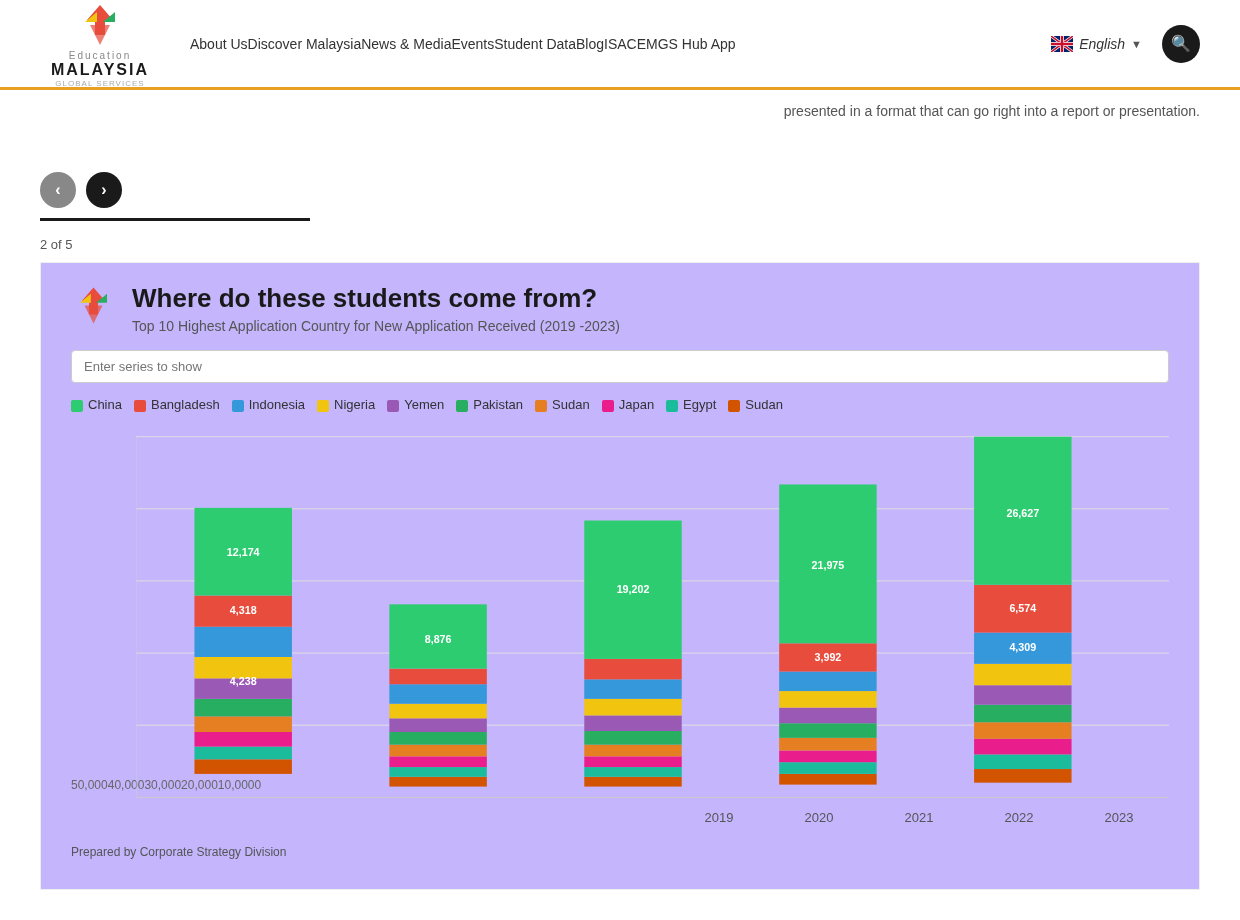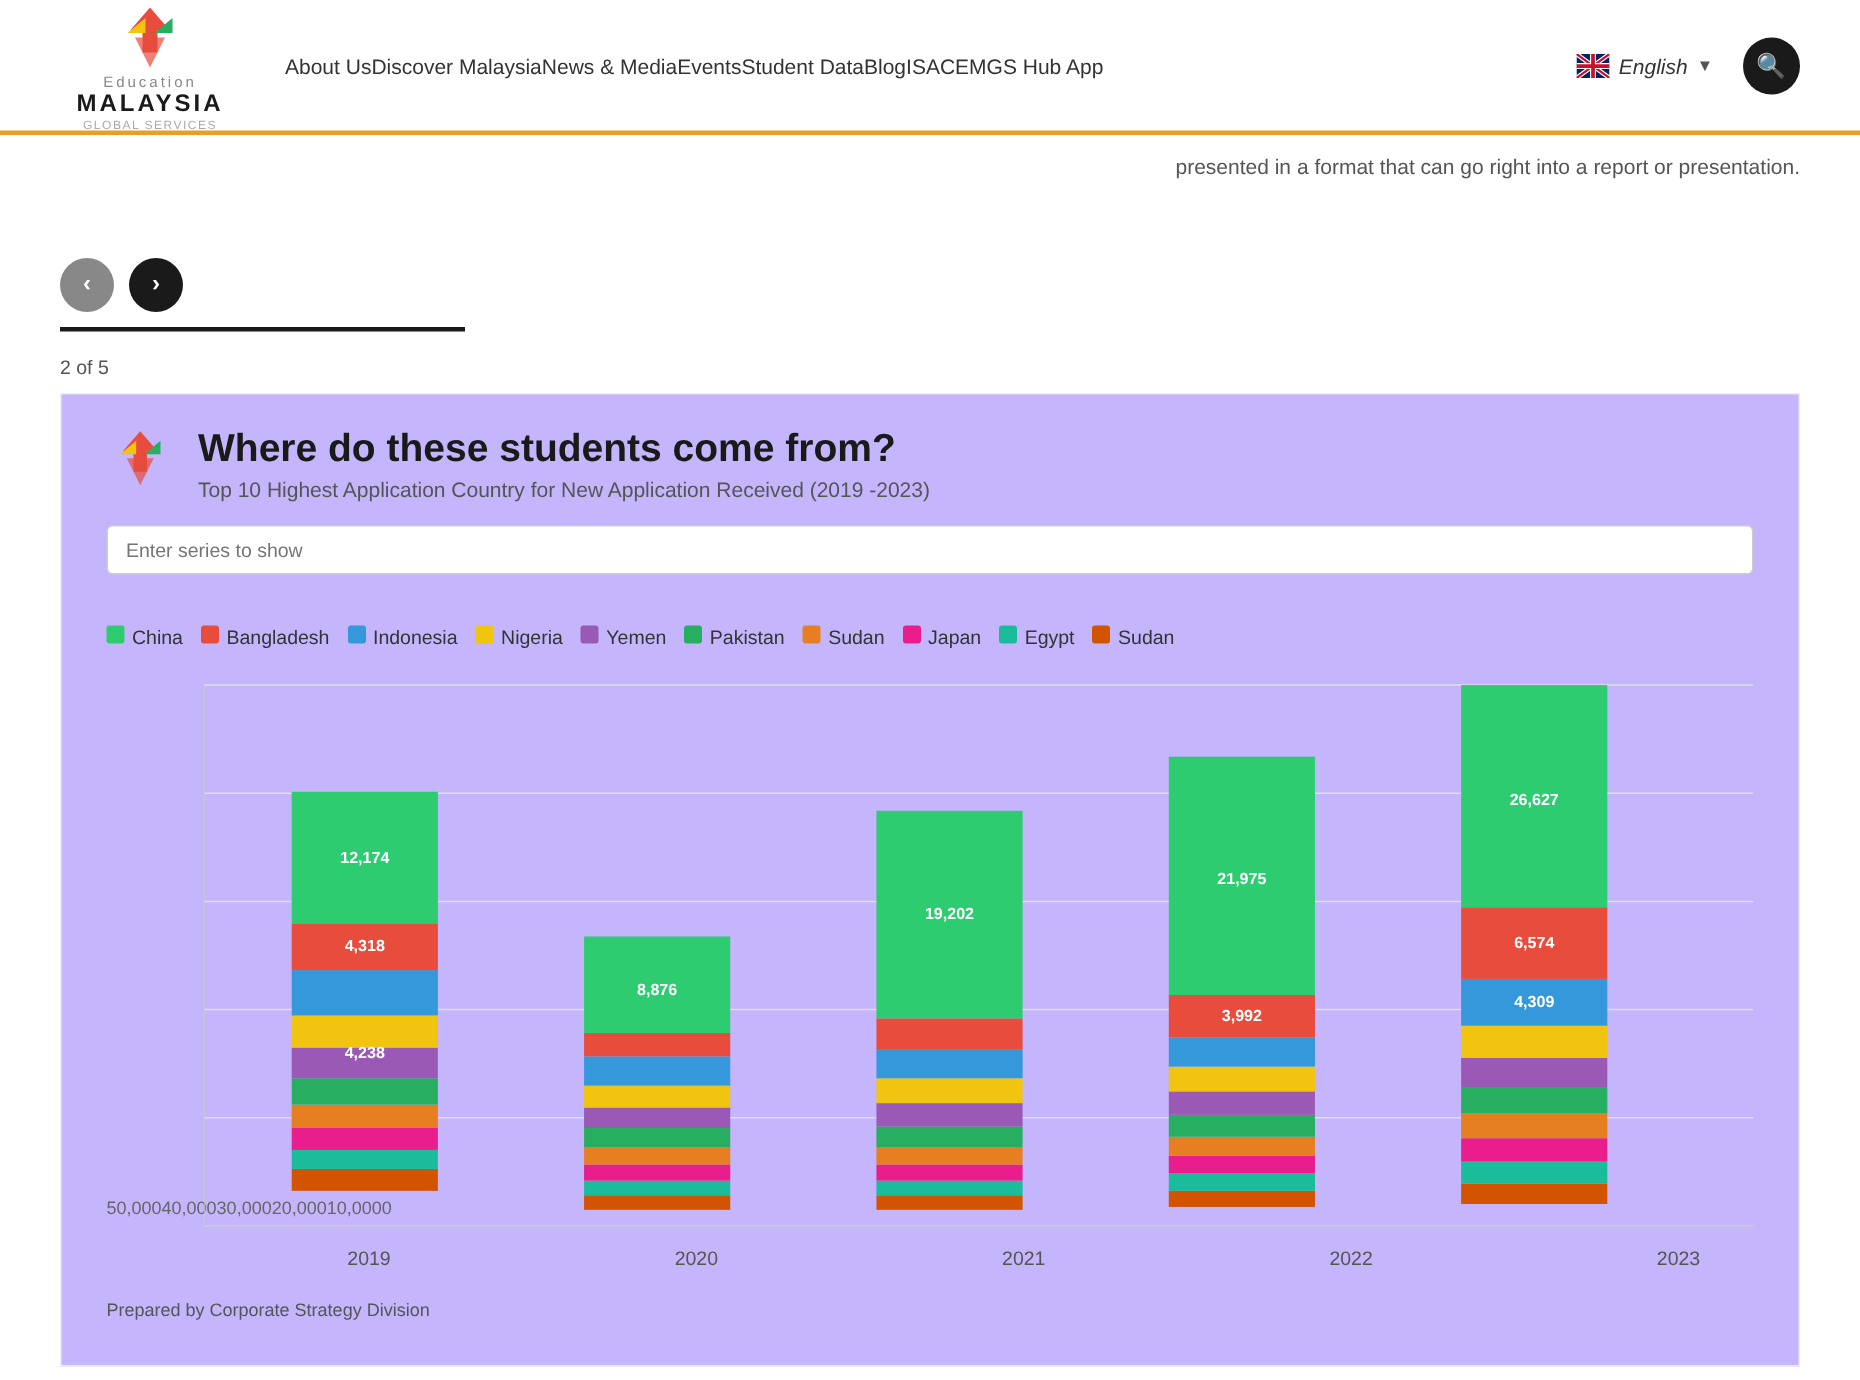--- a/index.html
+++ b/index.html
@@ -158,25 +158,24 @@
     
     .legend {
       display: flex;
       flex-wrap: wrap;
       gap: 12px;
       margin-bottom: 20px;
       align-items: center;
     }
     .legend-item {
       display: flex;
-      align-items: flex-start;
+      align-items: flex-end;
       gap: 5px;
       font-size: 13px;
       color: #333;
-      margin-top: 20px;
     }
     .legend-dot {
       width: 12px;
       height: 12px;
       border-radius: 2px;
       flex-shrink: 0;
     }
     .y-label {
       font-size: 12px;
       color: #666;
@@ -404,21 +403,21 @@
           <rect x="860" y="233" width="100" height="22" fill="#f1c40f"></rect>
           <rect x="860" y="201" width="100" height="32" fill="#3498db"></rect>
           <rect x="860" y="152" width="100" height="49" fill="#e74c3c"></rect>
           <rect x="860" y="0" width="100" height="152" fill="#2ecc71"></rect>
           <text x="910" y="82" text-anchor="middle" fill="white" font-size="11" font-weight="bold">26,627</text>
           <text x="910" y="180" text-anchor="middle" fill="white" font-size="11" font-weight="bold">6,574</text>
           <text x="910" y="220" text-anchor="middle" fill="white" font-size="11" font-weight="bold">4,309</text>
         </svg>
 
         
-        <div style="display:flex;justify-content:space-between;padding:0 0 0 0;margin-top:4px;">
+        <div style="display:flex;justify-content:flex-end;padding:0 0 0 0;margin-top:4px;">
           <span style="width:100px;text-align:center;font-size:13px;color:#555;margin-left:60px;">2019</span>
           <span style="width:100px;text-align:center;font-size:13px;color:#555;">2020</span>
           <span style="width:100px;text-align:center;font-size:13px;color:#555;">2021</span>
           <span style="width:100px;text-align:center;font-size:13px;color:#555;">2022</span>
           <span style="width:100px;text-align:center;font-size:13px;color:#555;margin-right:0px;">2023</span>
         </div>
       </div>
     </div>
 
     

